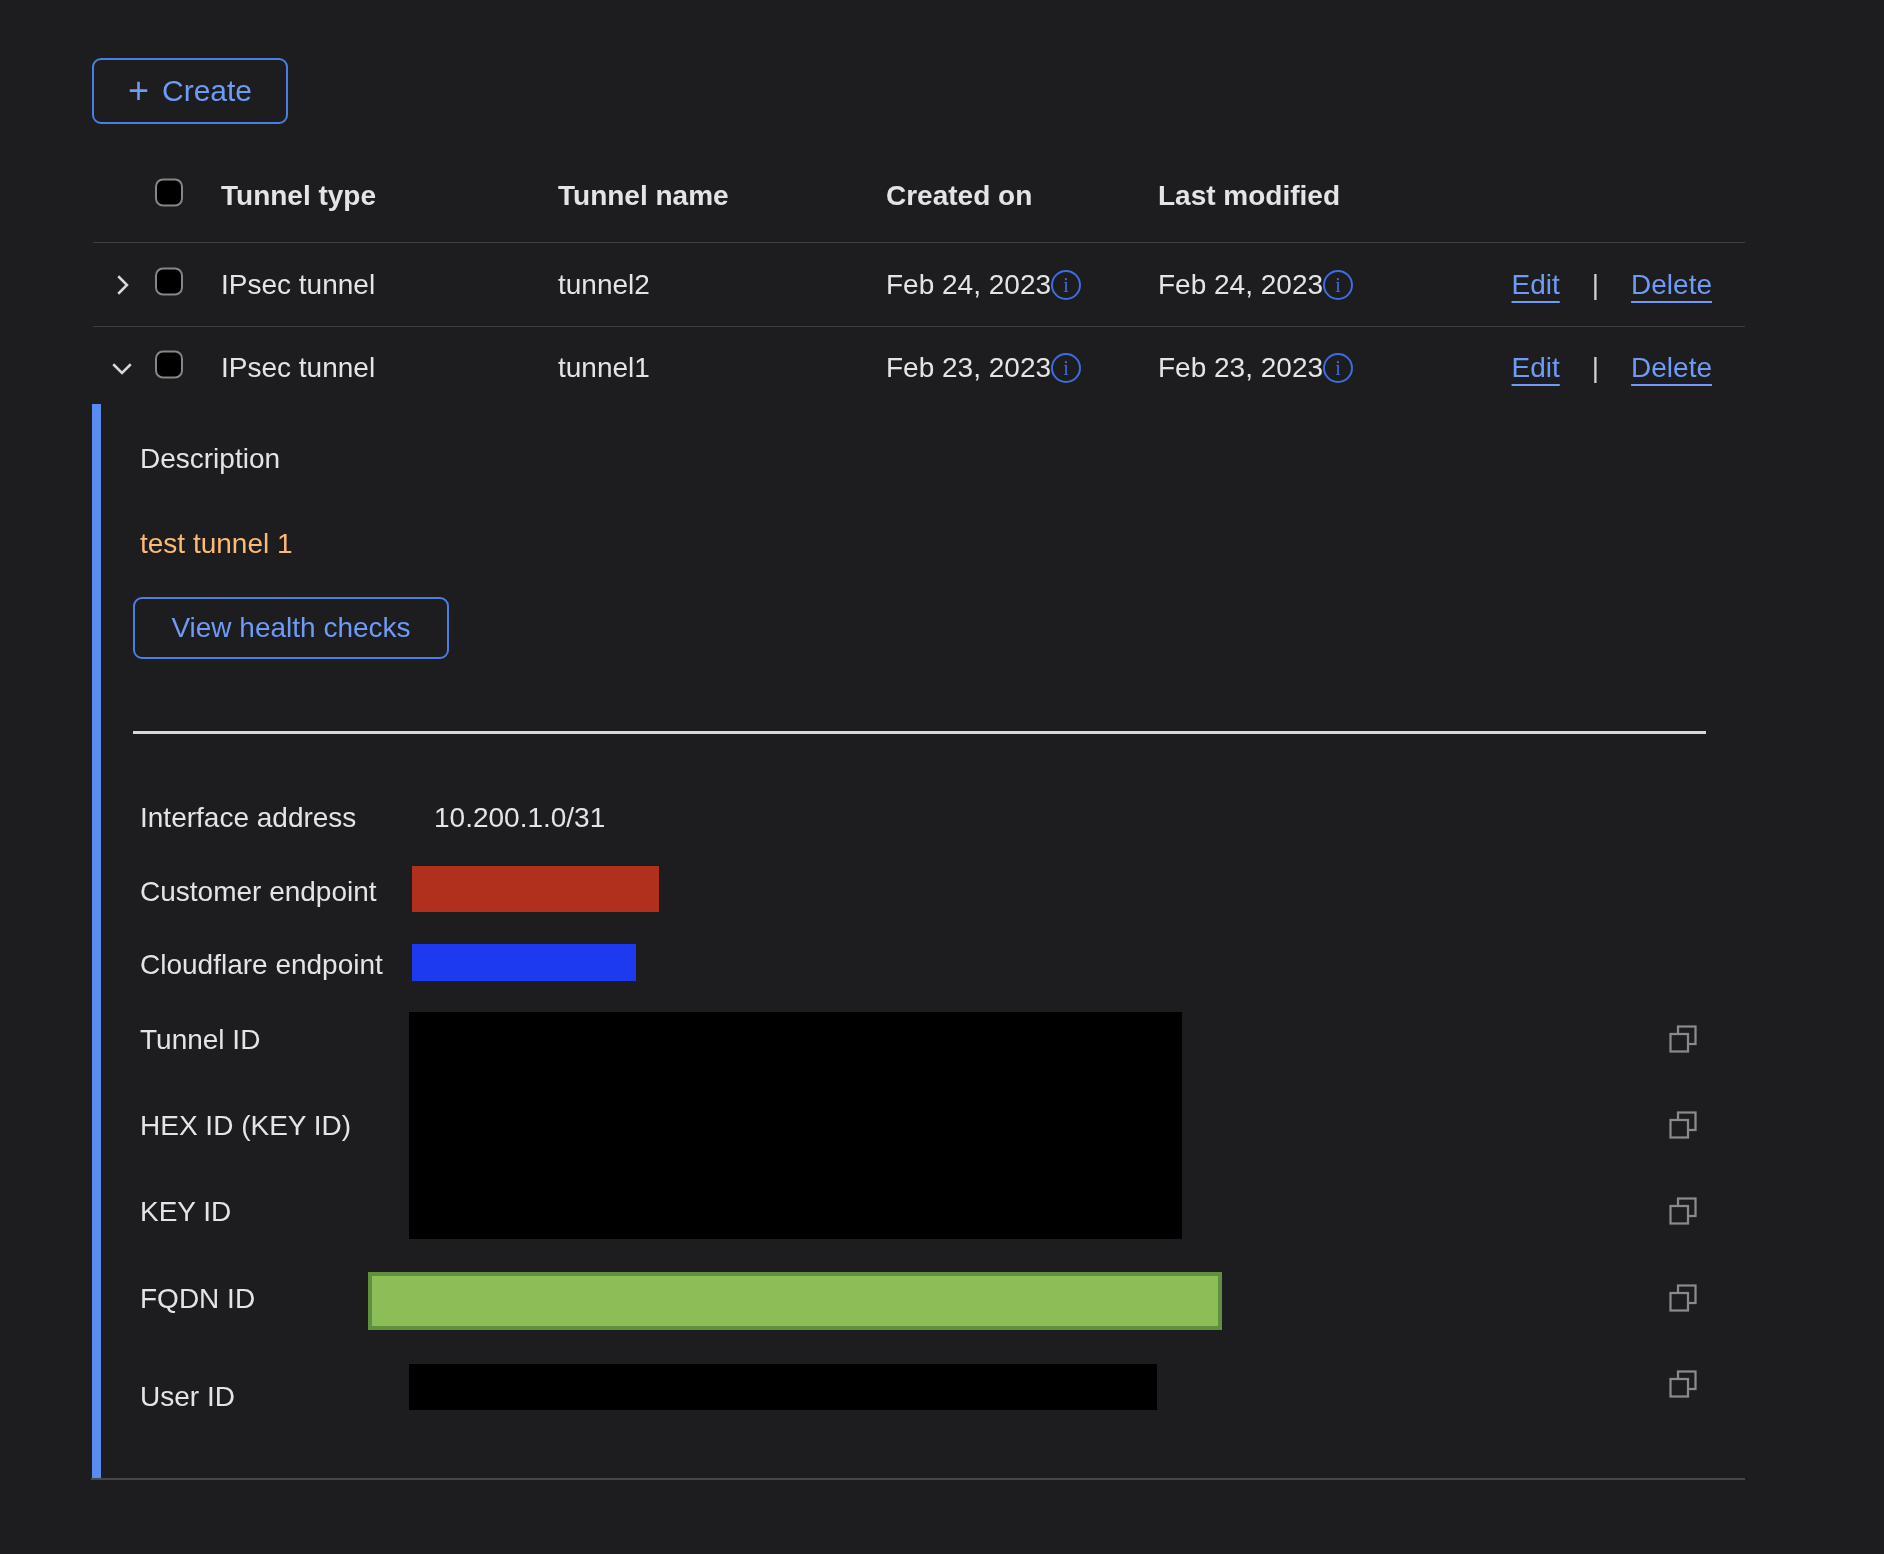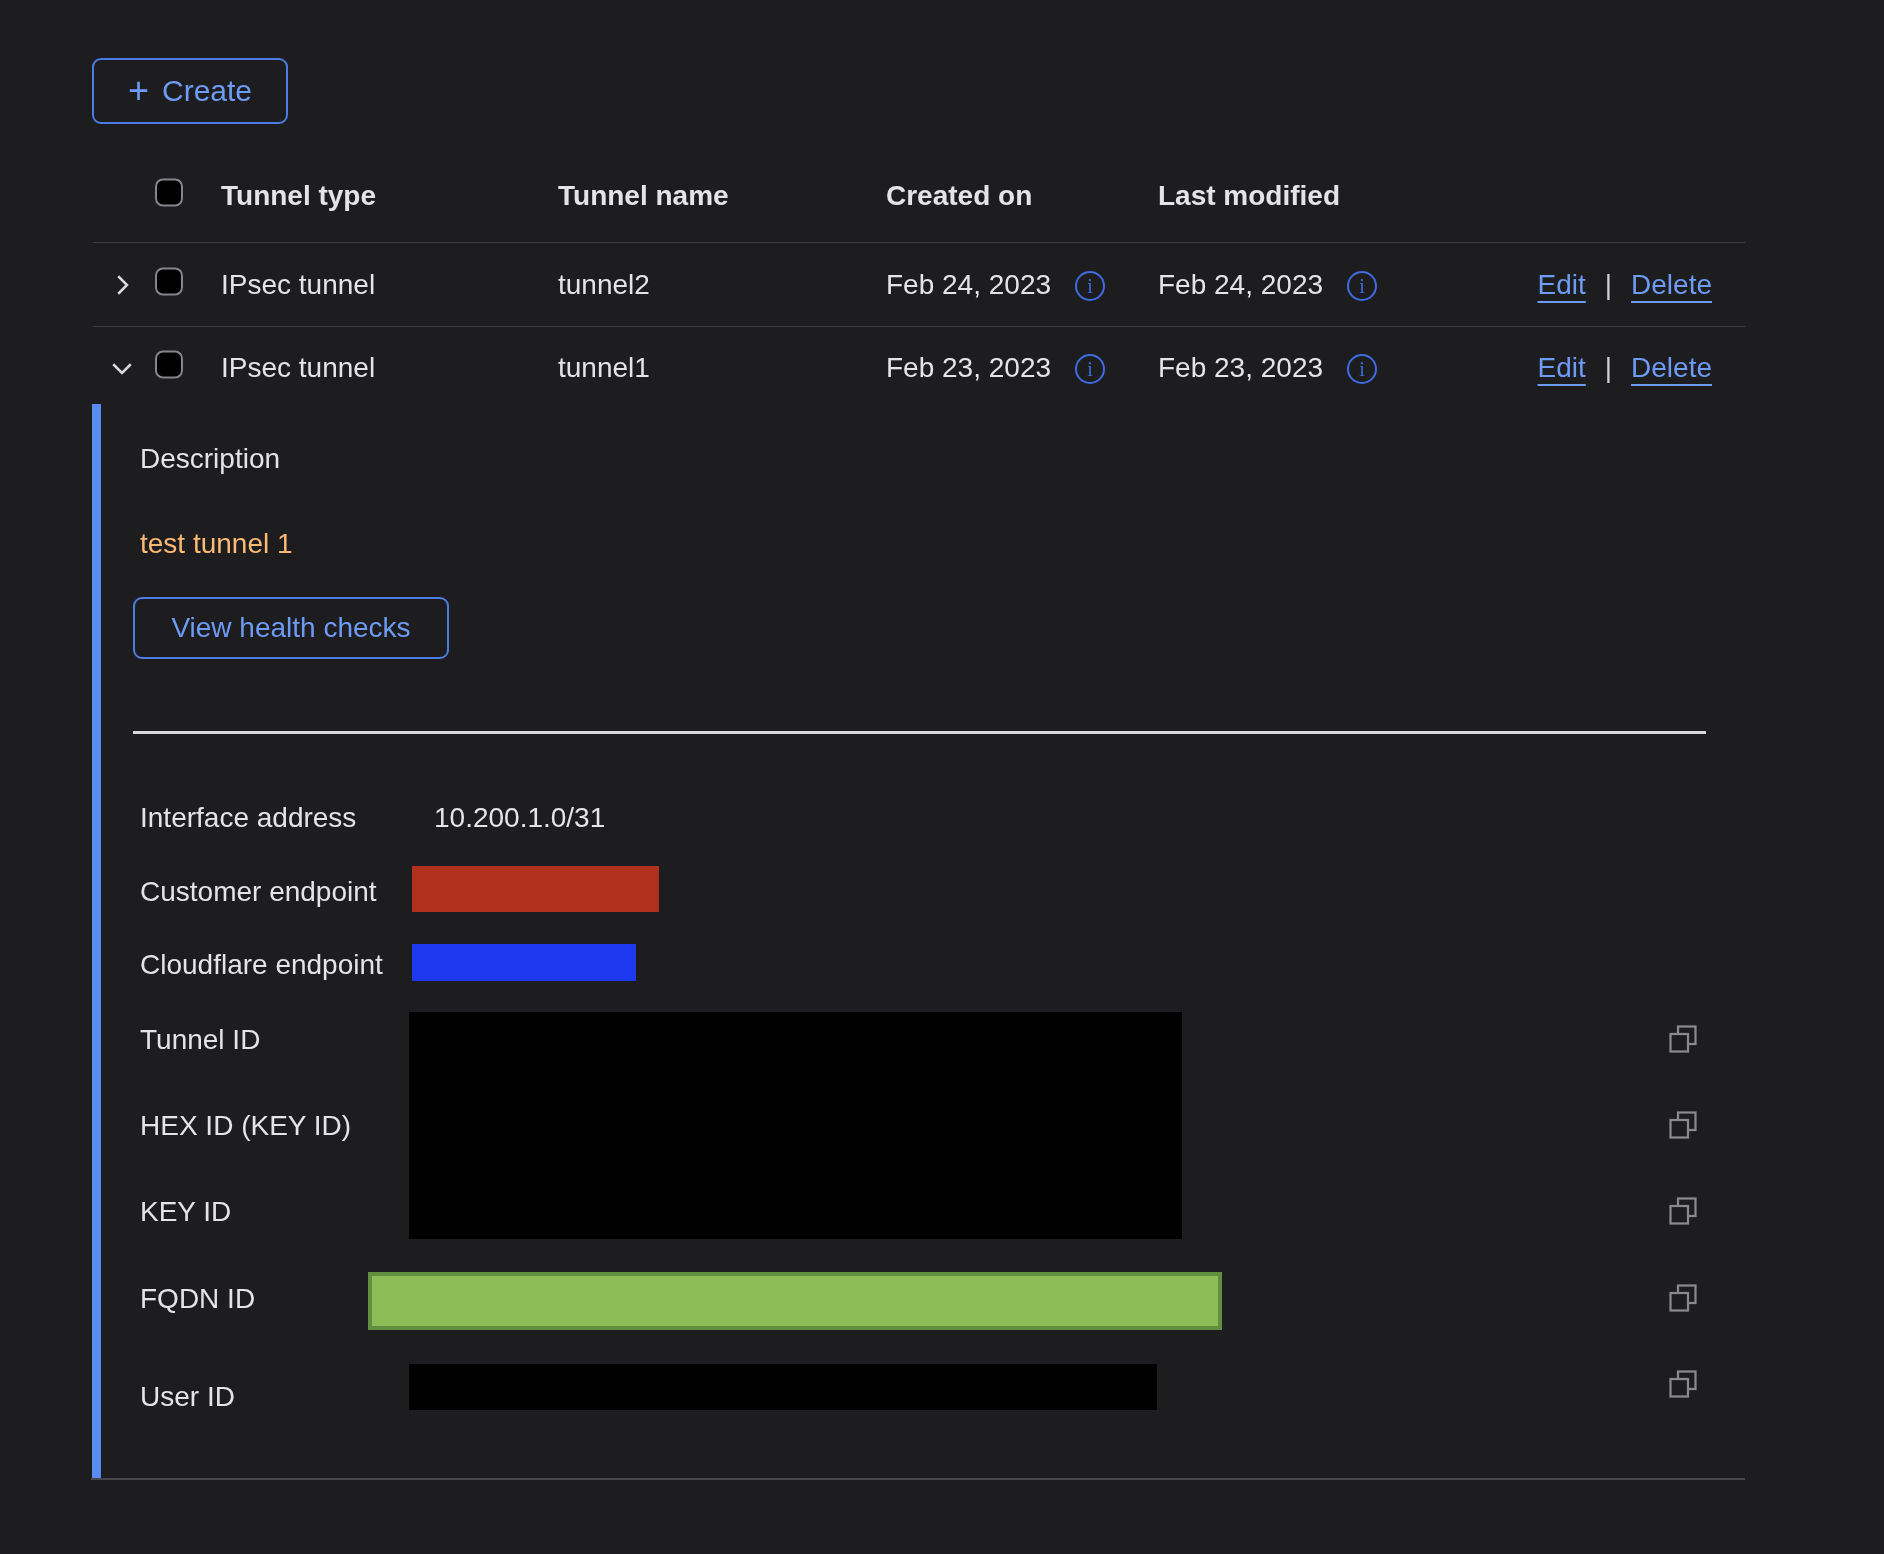--- a/index.html
+++ b/index.html
@@ -27,28 +27,28 @@
   .t-header { height:93px; border-bottom:1px solid #3e3e41; font-weight:700; color:#ededf1; }
   .t-data1 { height:84px; border-bottom:1px solid #3e3e41; }
   .t-data2 { height:82px; }
   .cell { position:absolute; top:50%; transform:translateY(-50%); font-size:28px; color:#e4e4e8; white-space:nowrap; }
   .c-chevron { left:12px; width:34px; height:34px; display:flex; align-items:center; justify-content:center; }
   .c-check { left:62px; }
   .c-type { left:128px; }
   .c-name { left:465px;text-align:center; }
   .c-created { left:793px; }
   .c-modified { left:1065px; }
-  .c-actions { right:33px; display:flex; align-items:center; gap:19px; }
+  .c-actions { right:33px; display:flex; align-items:center; gap:32px; }
   .t-header .cell { font-size:28px; }
 
   .checkbox {
     width:28px; height:28px; border:2px solid #85858a; border-radius:8px;
     background:#000; display:inline-block; cursor:pointer;
   }
-  .date-cell { display:flex; align-items:flex-end; gap:24px; }
+  .date-cell { display:flex; align-items:center; }
   .info-icon {
     width:30px; height:30px; border:2px solid #3f6ce2; border-radius:50%;
     color:#3f6ce2; font-size:20px; line-height:26px; text-align:center;
     display:inline-block; font-family:"Liberation Serif", serif; cursor:pointer;
   }
   .link {
     color:#6d9bf5; text-decoration:underline; text-underline-offset:7px; cursor:pointer; font-size:28px;
   }
   .pipe { color:#cfcfd4; font-size:28px; }
 

